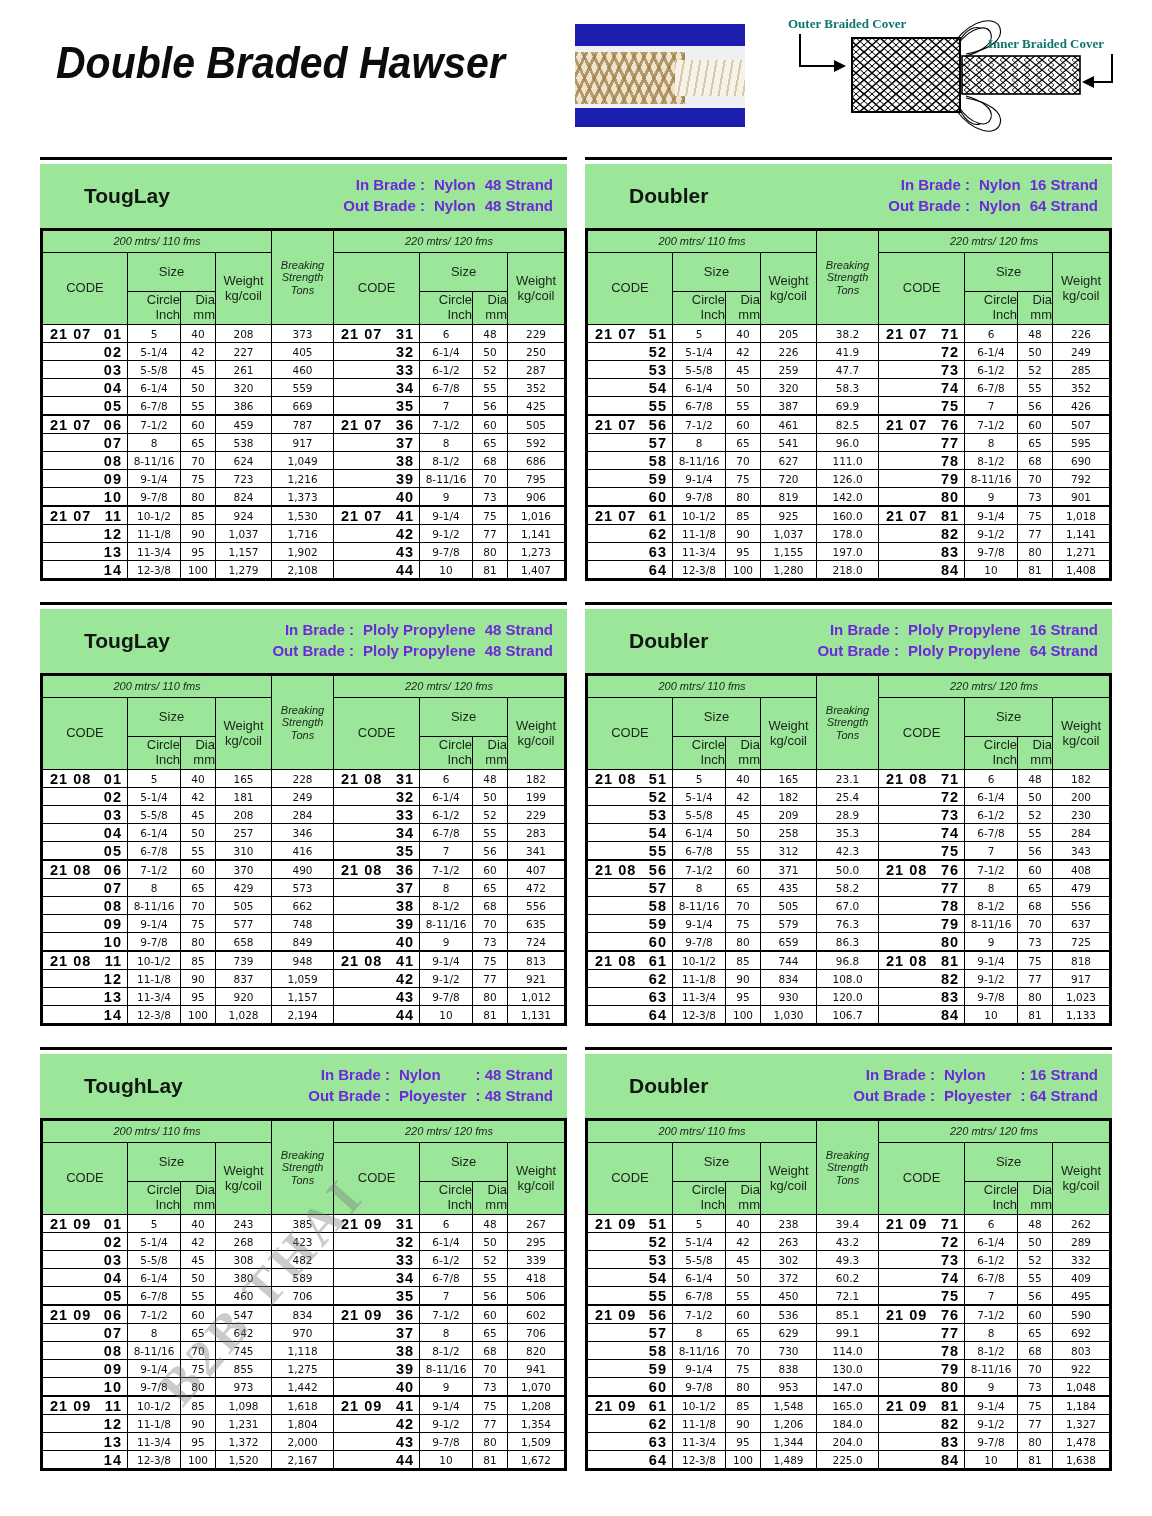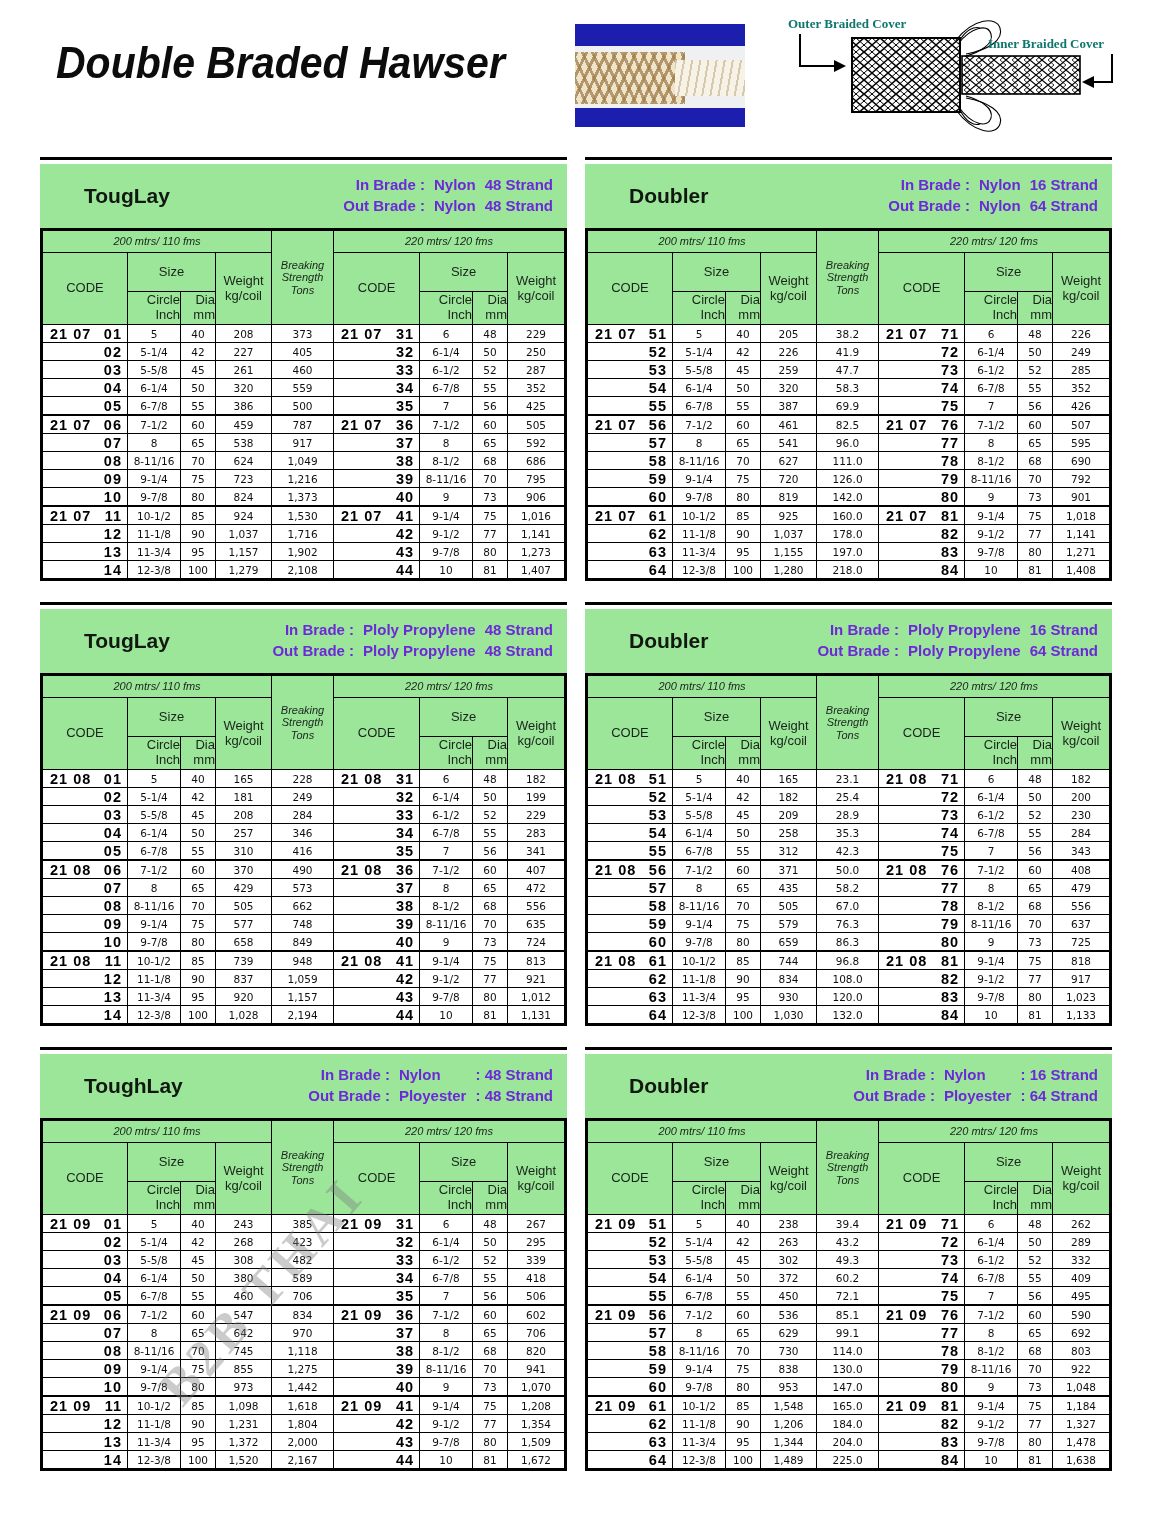--- a/index.html
+++ b/index.html
@@ -277,21 +277,21 @@
           <tr>
             <td class="code">
               <div class="codewrap">
                 <span class="pref"></span>
                 <span class="suf">05</span>
               </div>
             </td>
             <td>6-7/8</td>
             <td>55</td>
             <td>386</td>
-            <td class="tons">500</td>
+            <td class="tons">669</td>
             <td class="code">
               <div class="codewrap">
                 <span class="pref"></span>
                 <span class="suf">35</span>
               </div>
             </td>
             <td>7</td>
             <td>56</td>
             <td>425</td>
           </tr>
@@ -1504,21 +1504,21 @@
           <tr>
             <td class="code">
               <div class="codewrap">
                 <span class="pref"></span>
                 <span class="suf">64</span>
               </div>
             </td>
             <td>12-3/8</td>
             <td>100</td>
             <td>1,030</td>
-            <td class="tons">132.0</td>
+            <td class="tons">106.7</td>
             <td class="code">
               <div class="codewrap">
                 <span class="pref"></span>
                 <span class="suf">84</span>
               </div>
             </td>
             <td>10</td>
             <td>81</td>
             <td>1,133</td>
           </tr>

